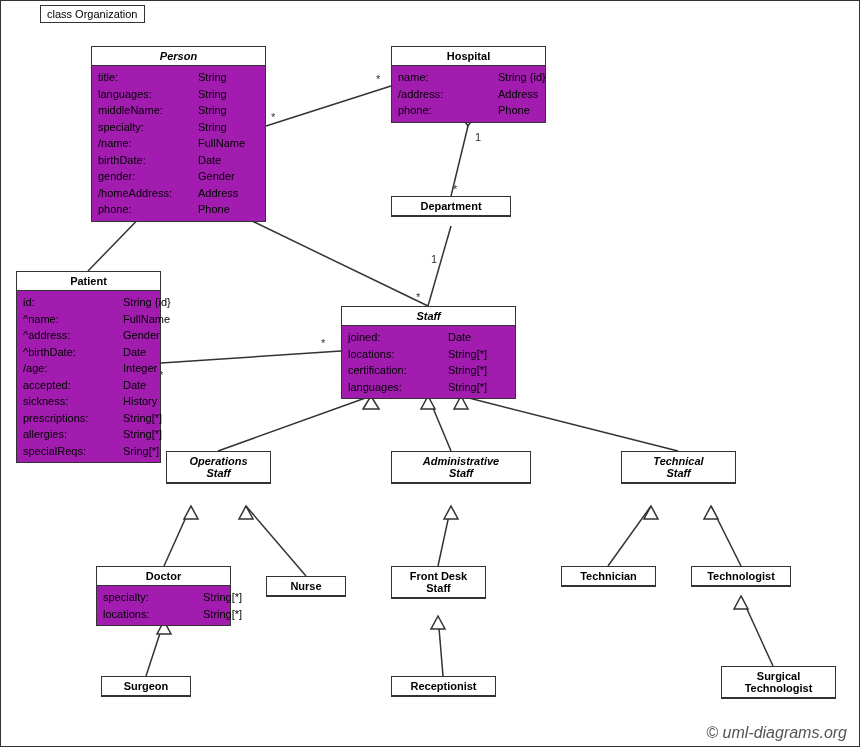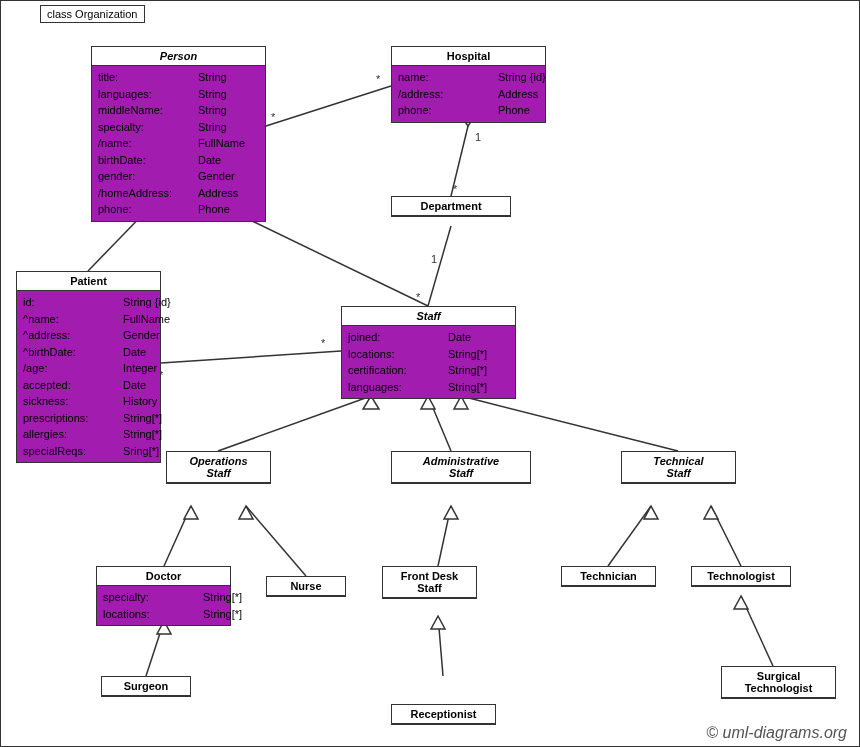--- a/index.html
+++ b/index.html
@@ -298,38 +298,38 @@
           <span class="attr-name">locations:</span>
           <span class="attr-type">String[*]</span>
         </div>
     </div>
   </div>
 
   <div class="uml-box" style="left:265px;top:575px;width:80px;">
     <div class="header">Nurse</div>
   </div>
 
-  <div class="uml-box" style="left:381px;top:565px;width:95px;">
+  <div class="uml-box" style="left:390px;top:565px;width:95px;">
     <div class="header" style="white-space:pre-line;">Front Desk
 Staff</div>
   </div>
 
   <div class="uml-box" style="left:560px;top:565px;width:95px;">
     <div class="header">Technician</div>
   </div>
 
   <div class="uml-box" style="left:690px;top:565px;width:100px;">
     <div class="header">Technologist</div>
   </div>
 
   <div class="uml-box" style="left:100px;top:675px;width:90px;">
     <div class="header">Surgeon</div>
   </div>
 
-  <div class="uml-box" style="left:390px;top:675px;width:105px;margin-top:28px;">
+  <div class="uml-box" style="left:390px;top:675px;width:105px;">
     <div class="header">Receptionist</div>
   </div>
 
   <div class="uml-box" style="left:720px;top:665px;width:115px;">
     <div class="header" style="white-space:pre-line;">Surgical
 Technologist</div>
   </div>
 
   <div class="copyright">© uml-diagrams.org</div>
 </div>

